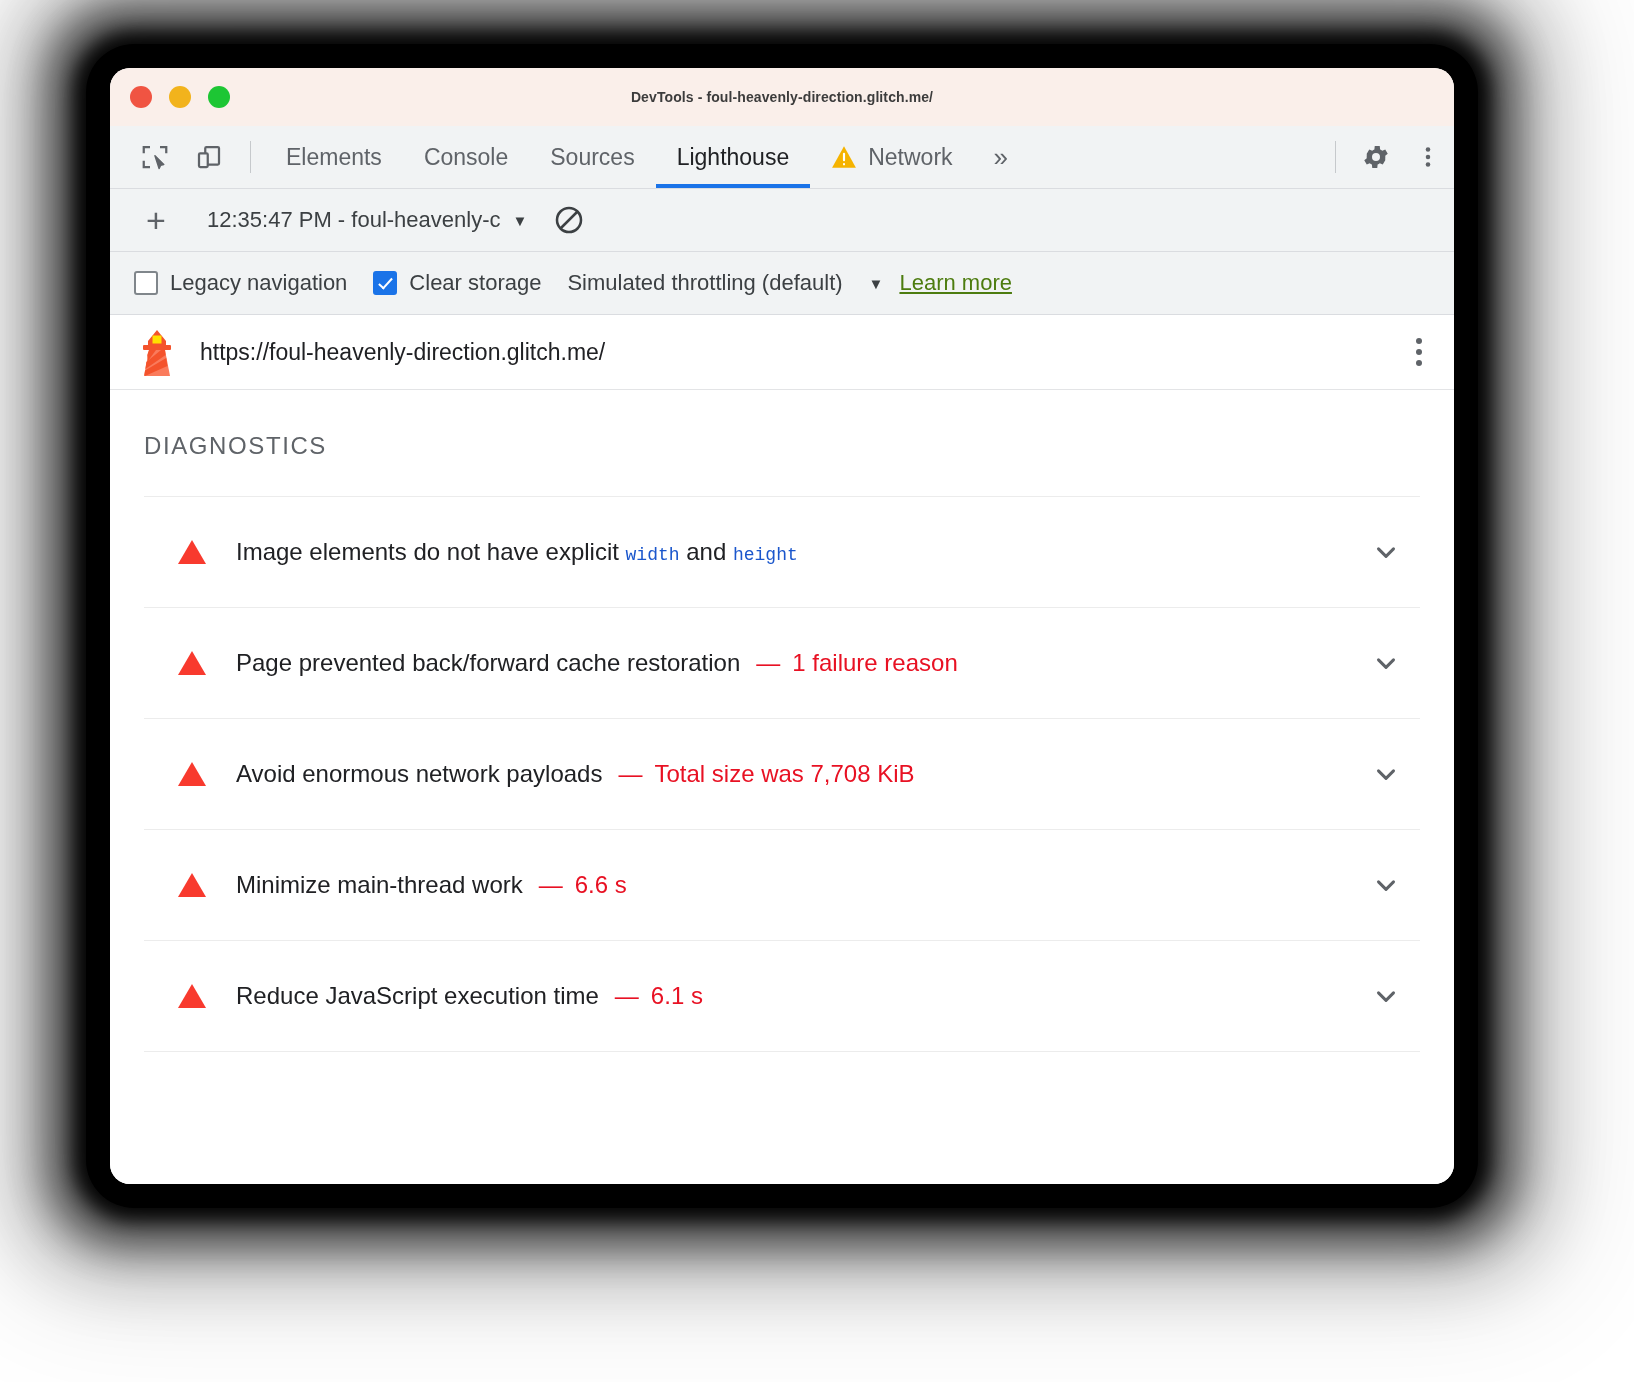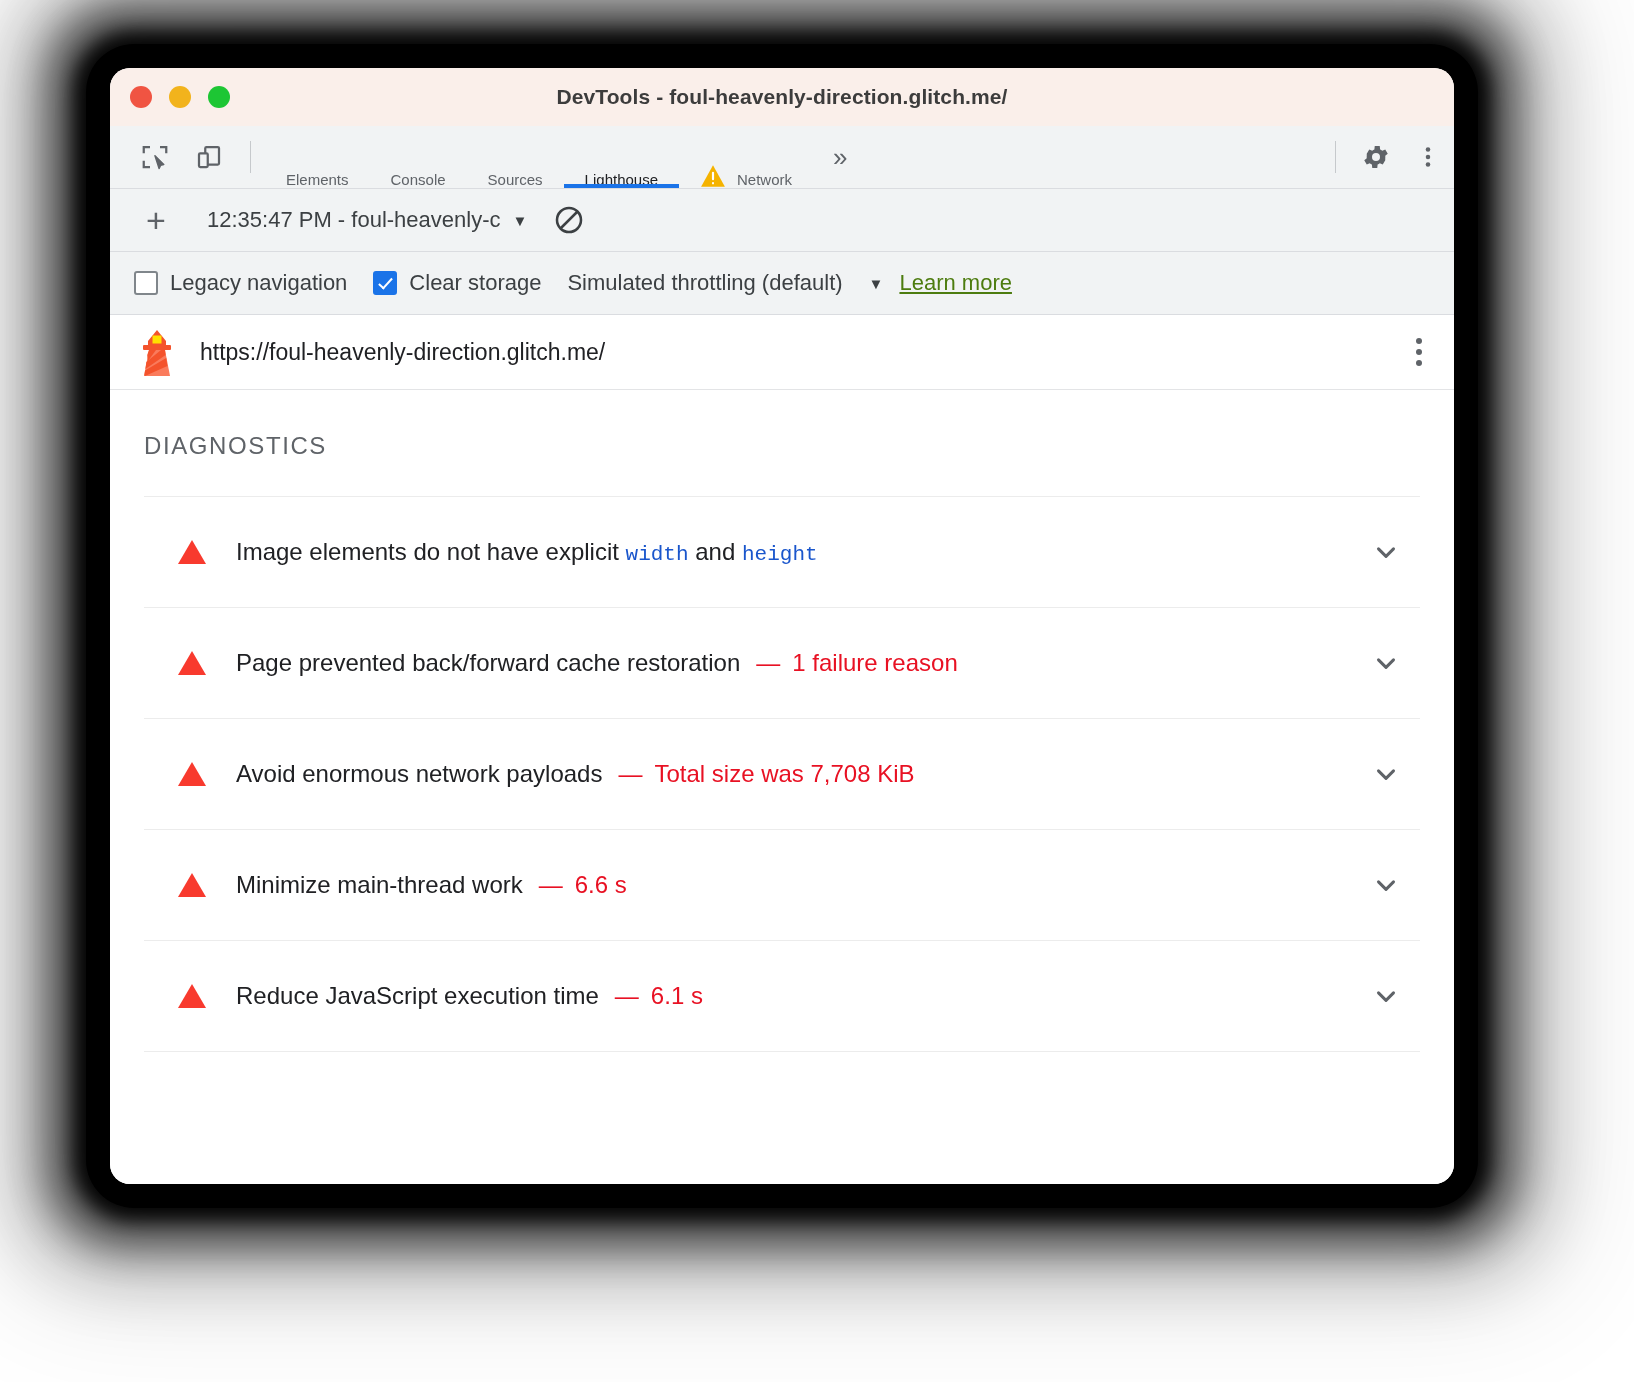--- a/index.html
+++ b/index.html
@@ -64,21 +64,21 @@
     align-items: center;
     gap: 17px;
   }
   .dot { width: 22px; height: 22px; border-radius: 50%; }
   .dot.red { background: #f05442; }
   .dot.yellow { background: #f2b31c; }
   .dot.green { background: #1dc634; }
   .title-text {
     width: 100%;
     text-align: center;
-    font-size: 21px;
+    font-size: 14px;
     font-weight: bold;
     color: #3c3c3c;
     letter-spacing: 0.1px;
   }
 
   
   .tabbar {
     height: 62px;
     background: #f1f3f4;
     border-bottom: 1px solid #dadce0;
@@ -95,23 +95,23 @@
     color: #5f6368;
   }
   .vsep {
     width: 1px;
     background: #c6c9cc;
     margin: 15px 14px 15px 14px;
     flex: 0 0 auto;
   }
   .tab {
     display: flex;
-    align-items: flex-end;
+    align-items: center;
     padding: 0 21px;
-    font-size: 15px;
+    font-size: 23px;
     color: #5f6368;
     position: relative;
     white-space: nowrap;
   }
   .tab.active { color: #202124; }
   .tab.active::after {
     content: "";
     position: absolute;
     left: 0; right: 0; bottom: 0;
     height: 4px;
@@ -272,21 +272,21 @@
   }
   .audit-text {
     margin-left: 30px;
     font-size: 24px;
     color: #202124;
     white-space: nowrap;
   }
   .code {
     font-family: "Liberation Mono", "DejaVu Sans Mono", monospace;
     color: #1a56cc;
-    font-size: 21px;
+    font-size: 18px;
   }
   .audit-value {
     color: #e81123;
     font-size: 24px;
     margin-left: 16px;
     white-space: nowrap;
   }
   .audit-value .dash { margin-right: 12px; }
   .chevron {
     margin-left: auto;

